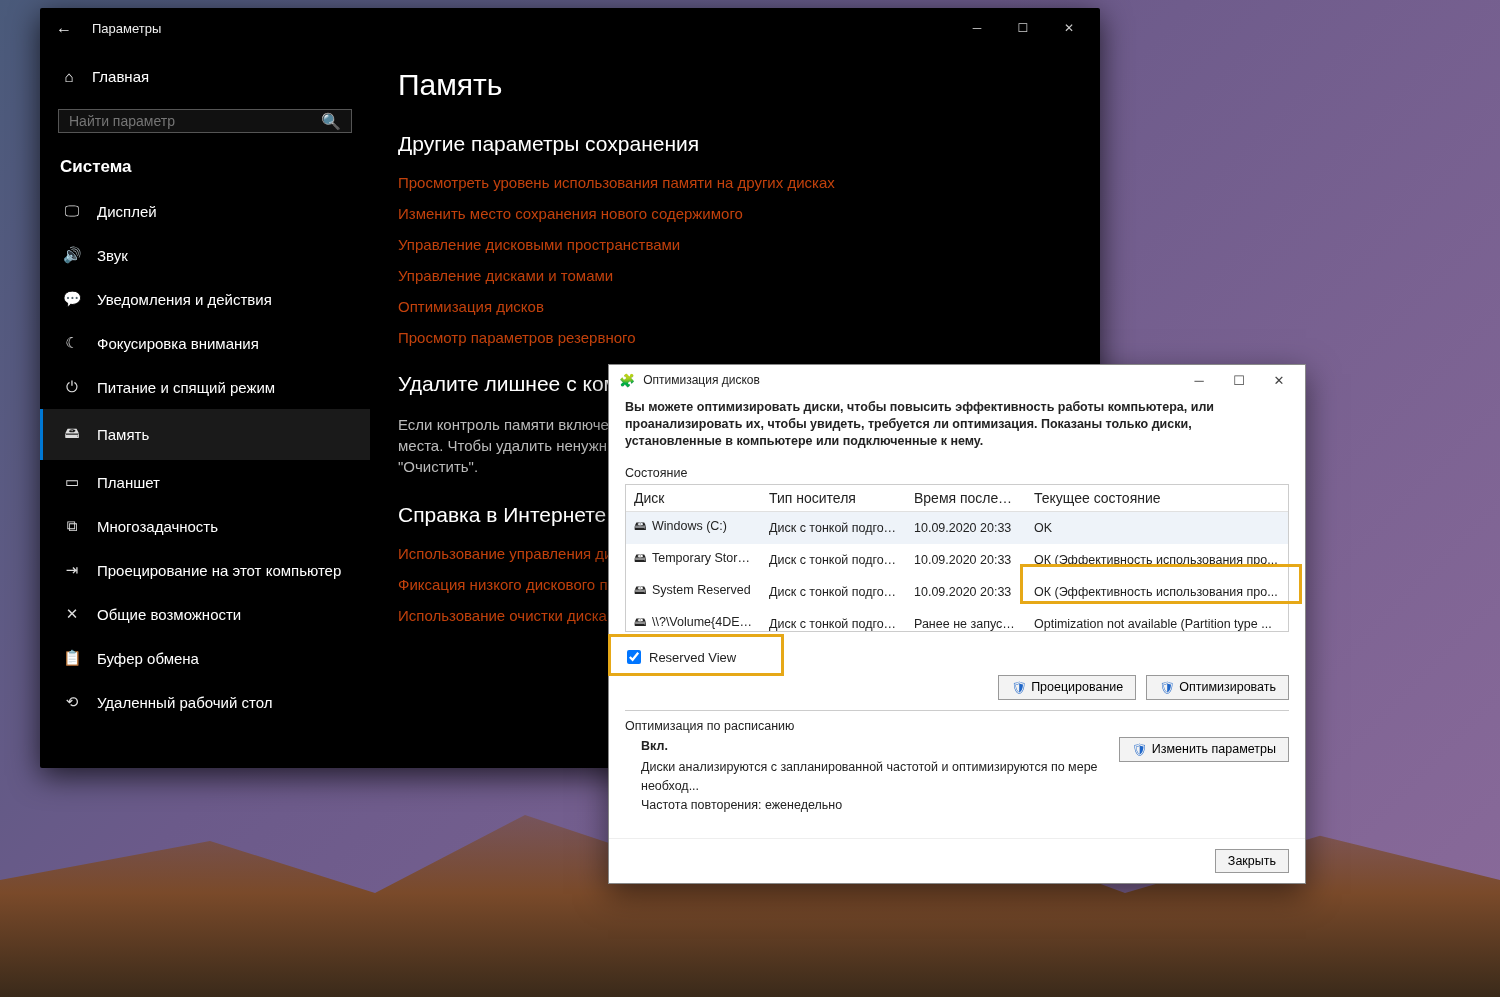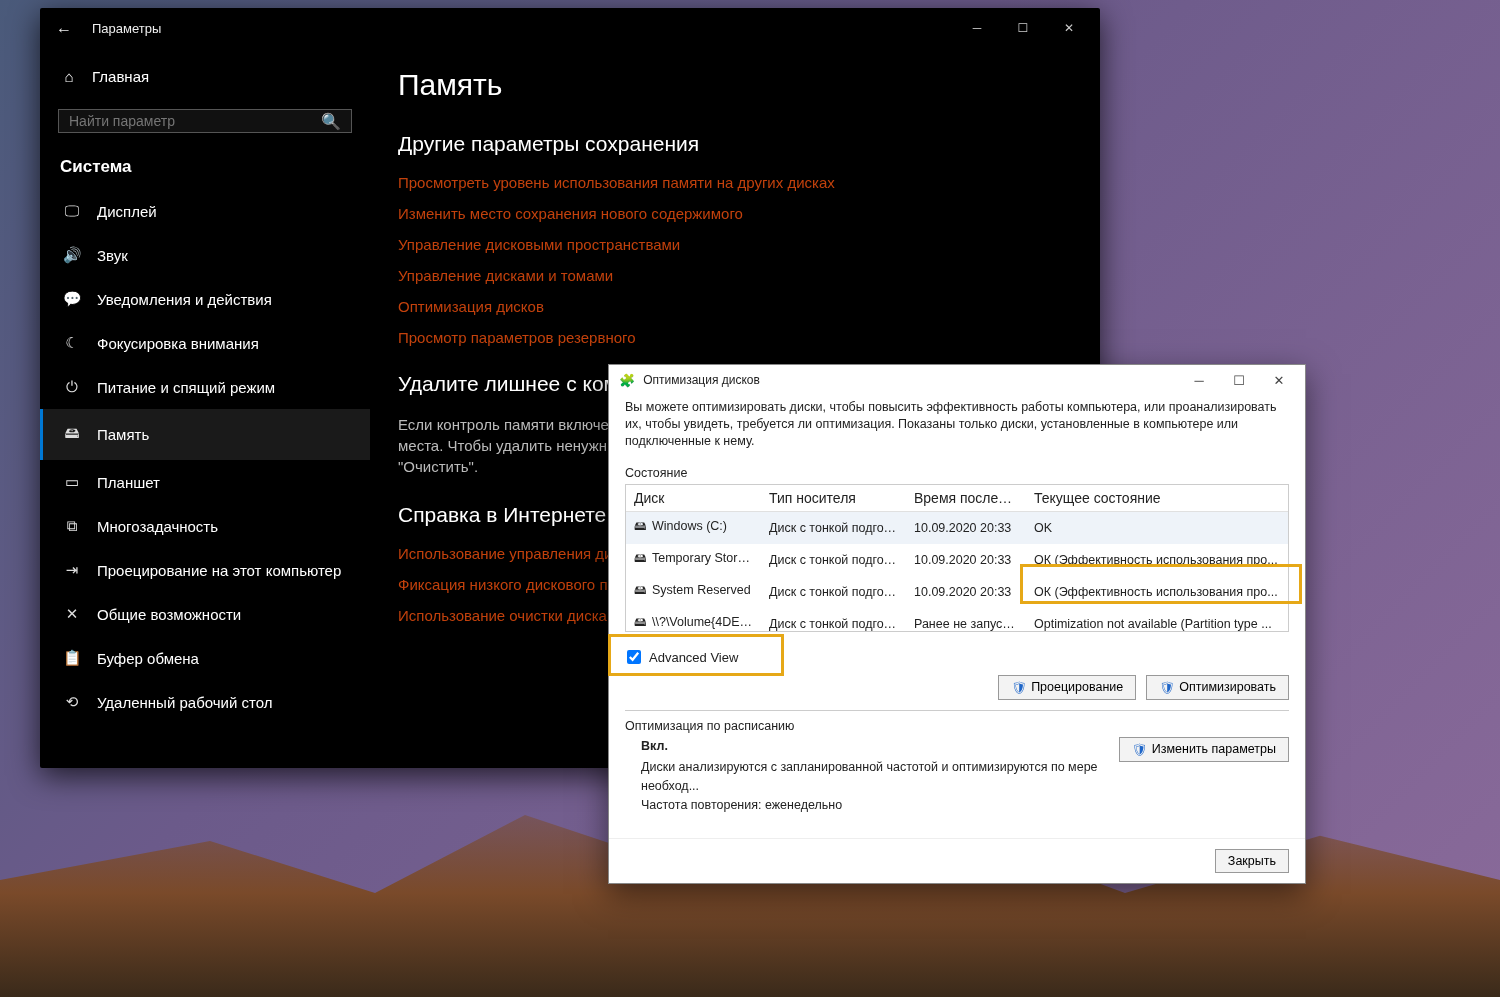--- a/index.html
+++ b/index.html
@@ -61,21 +61,21 @@
     border:1px solid #888;
     box-shadow: 0 10px 30px rgba(0,0,0,0.5);
     display:flex; flex-direction:column;
     font-size:13px;
   }
   .dlg-title { height: 30px; display:flex; align-items:center; padding:0 6px 0 10px; }
   .dlg-title .ico { margin-right:8px; }
   .dlg-title .t { flex:1; font-size:12px; }
   .dlg-winbtn { width:40px; height:28px; display:flex; align-items:center; justify-content:center; cursor:pointer; color:#444;}
   .dlg-body { flex:1; padding: 4px 16px 10px 16px; display:flex; flex-direction:column; }
-  .dlg-body p.intro { font-size:12.5px; line-height:1.35; color:#222; margin-bottom:10px;}
+  .dlg-body p.intro { font-size:12.5px; line-height:1.35; color:#222; margin-bottom:10px;font-weight:bold;}
   .state-label { font-size:12.5px; margin: 6px 0 4px 0; }
   .drive-table { border:1px solid #ccc; flex: 0 0 auto; height:148px; overflow:hidden; margin-bottom:12px;}
   .dt-head { display:flex; background:#fff; border-bottom:1px solid #e0e0e0; font-size:14px; }
   .dt-head > div, .dt-row > div { padding:5px 8px; overflow:hidden; white-space:nowrap; text-overflow:ellipsis; }
   .col-disk { width:135px; }
   .col-media{ width:145px; }
   .col-last { width:120px; }
   .col-stat { flex:1; }
   .dt-body { font-size:12.5px; }
   .dt-row { display:flex; align-items:center; height:32px; }
@@ -235,21 +235,21 @@
           <div class="dt-row">
             <div class="col-disk"><span class="drive-ico">🖴</span>\\?\Volume{4DE89...</div>
             <div class="col-media">Диск с тонкой подгото...</div>
             <div class="col-last">Ранее не запуска...</div>
             <div class="col-stat">Optimization not available (Partition type ...</div>
           </div>
         </div>
     </div>
     <div class="adv-row">
       <input type="checkbox" id="advchk" checked="" style="">
-      <label for="advchk">Advanced View</label>
+      <label for="advchk">Reserved View</label>
       <div style="flex:1"></div>
     </div>
     <div class="btn-row">
       <button class="winbtn">
           <span class="shield">🛡</span>
           <span>Проецирование</span>
         </button>
       <button class="winbtn">
           <span class="shield">🛡</span>
           <span>Оптимизировать</span>

